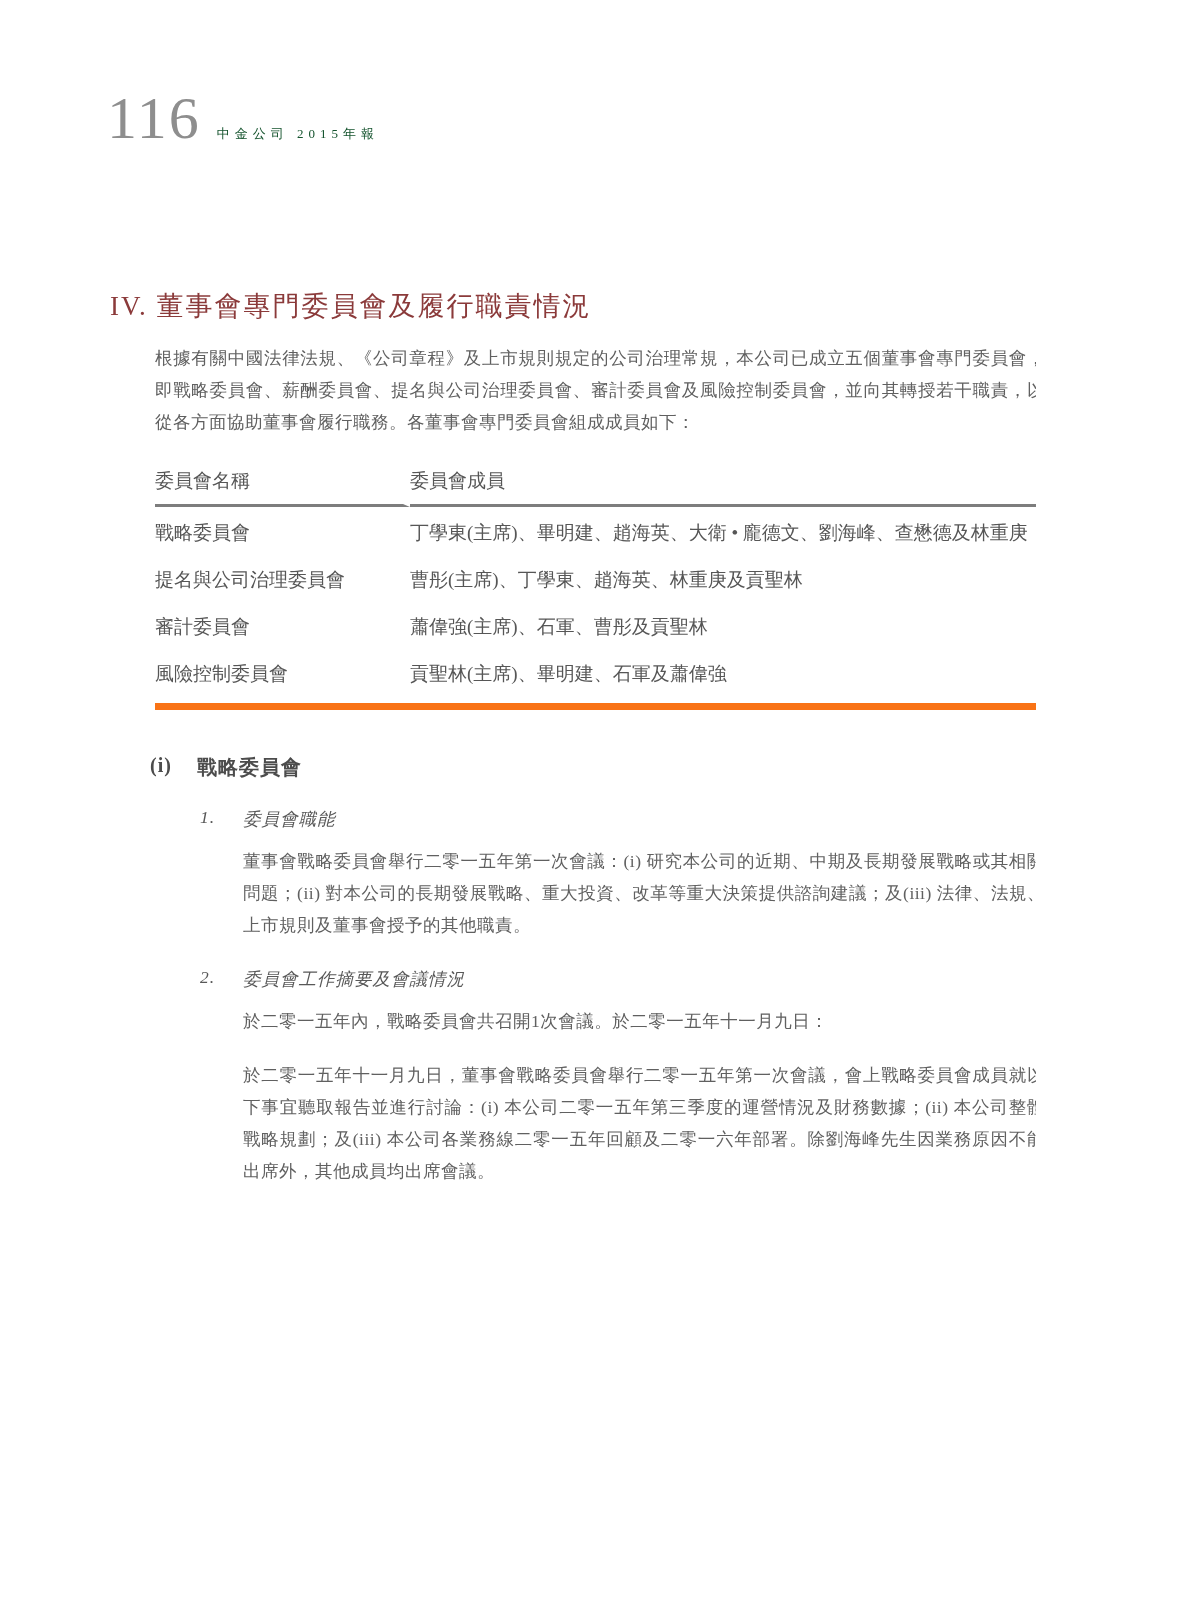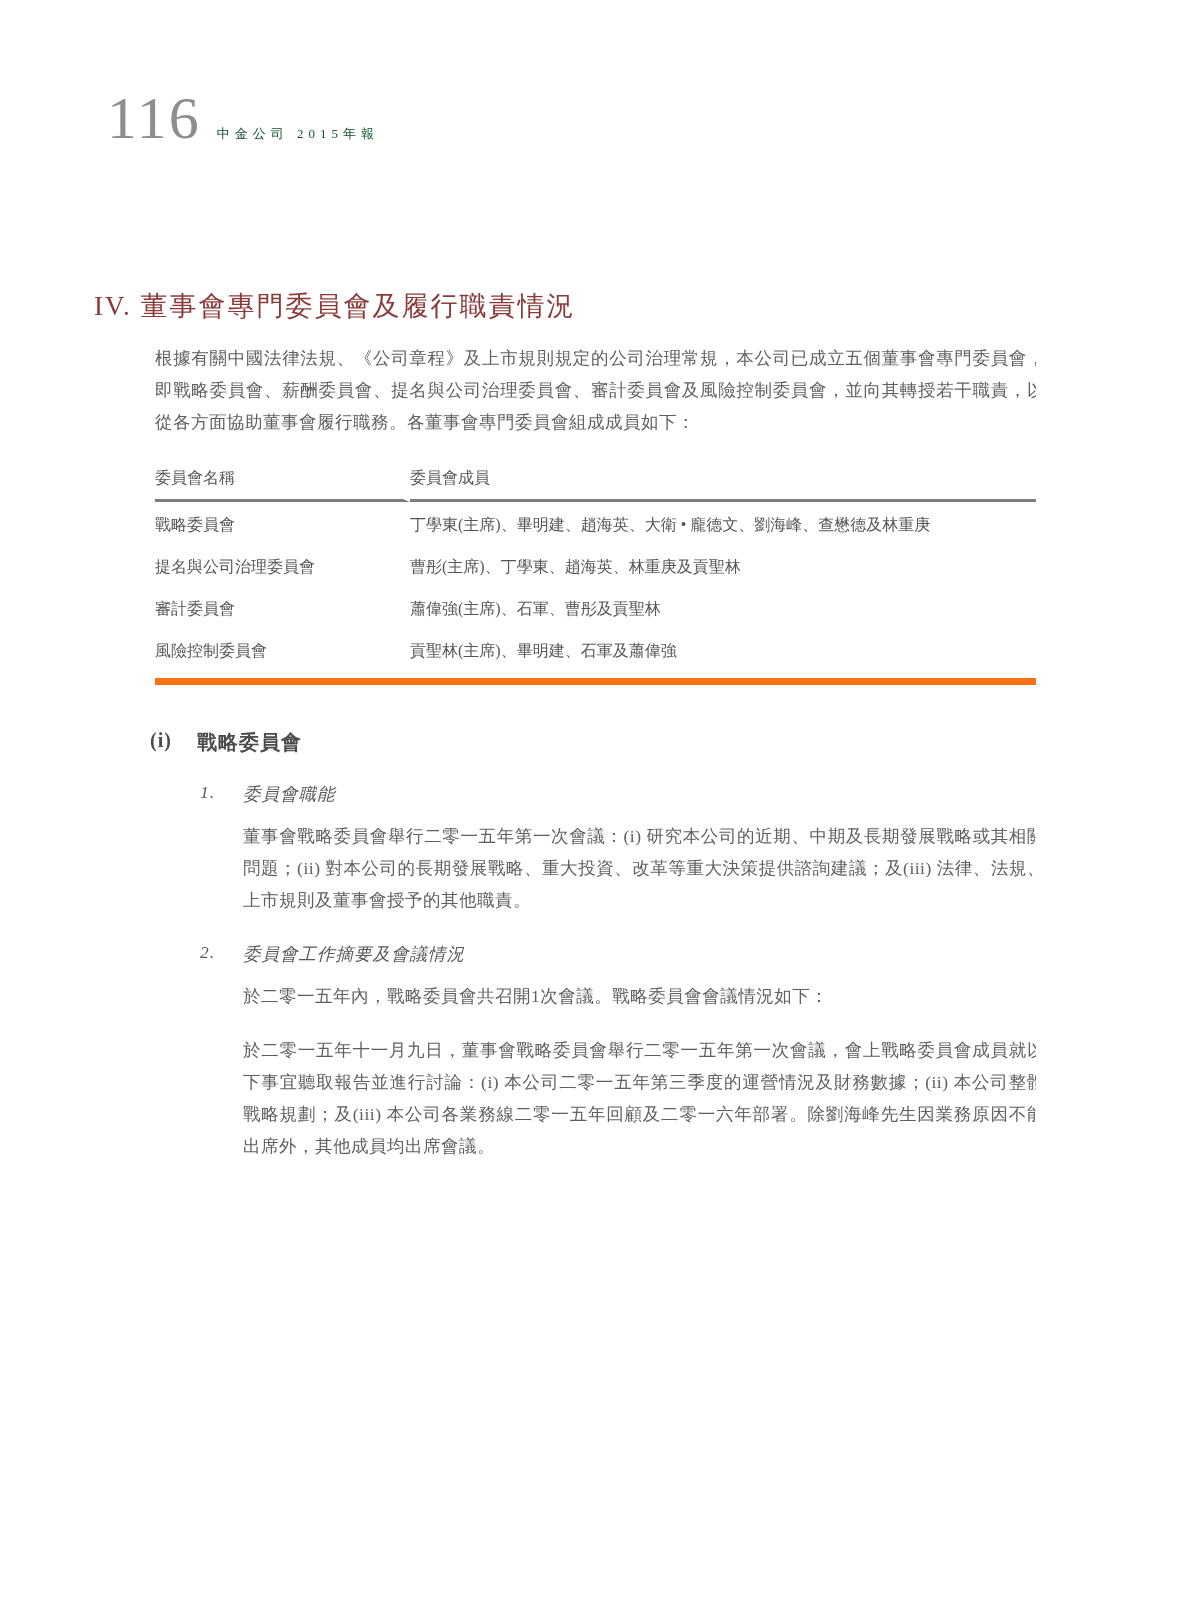--- a/index.html
+++ b/index.html
@@ -32,21 +32,21 @@
     margin-left: 16px;
     font-size: 13px;
     color: #14532d;
     letter-spacing: 5px;
   }
 
   
   .section-title {
     position: absolute;
     top: 288px;
-    left: 94px;
+    left: 110px;
     margin: 0;
     font-size: 27px;
     font-weight: 400;
     letter-spacing: 2px;
     color: #8b3a3a;
   }
 
   
   .content {
     position: absolute;
@@ -62,21 +62,21 @@
     color: #606060;
     letter-spacing: 0.5px;
   }
 
   
   .committee-table {
     width: 100%;
     margin-top: 24px;
     border-collapse: separate;
     border-spacing: 0;
-    font-size: 16px;
+    font-size: 19px;
     color: #565656;
   }
   .committee-table th {
     text-align: left;
     font-weight: 400;
     padding: 6px 0 10px 0;
     border-bottom: 3px solid #7d7d7d;
     color: #565656;
   }
   .committee-table th.col-name, .committee-table td.col-name { width: 245px; }
@@ -173,20 +173,20 @@
           <p class="body-text">董事會戰略委員會舉行二零一五年第一次會議：(i) 研究本公司的近期、中期及長期發展戰略或其相關問題；(ii) 對本公司的長期發展戰略、重大投資、改革等重大決策提供諮詢建議；及(iii) 法律、法規、上市規則及董事會授予的其他職責。</p>
         </div>
       </div>
 
       <div class="item">
         <div class="item-heading">
           <span class="num">2.</span>
           <span>委員會工作摘要及會議情況</span>
         </div>
         <div class="item-body">
-          <p class="body-text">於二零一五年內，戰略委員會共召開1次會議。戰略委員會會議情況如下：</p>
+          <p class="body-text">於二零一五年內，戰略委員會共召開1次會議。於二零一五年十一月九日：</p>
           <p class="body-text">於二零一五年十一月九日，董事會戰略委員會舉行二零一五年第一次會議，會上戰略委員會成員就以下事宜聽取報告並進行討論：(i) 本公司二零一五年第三季度的運營情況及財務數據；(ii) 本公司整體戰略規劃；及(iii) 本公司各業務線二零一五年回顧及二零一六年部署。除劉海峰先生因業務原因不能出席外，其他成員均出席會議。</p>
         </div>
       </div>
     </section>
 
   </main>
 </div>
 
 </body></html>

